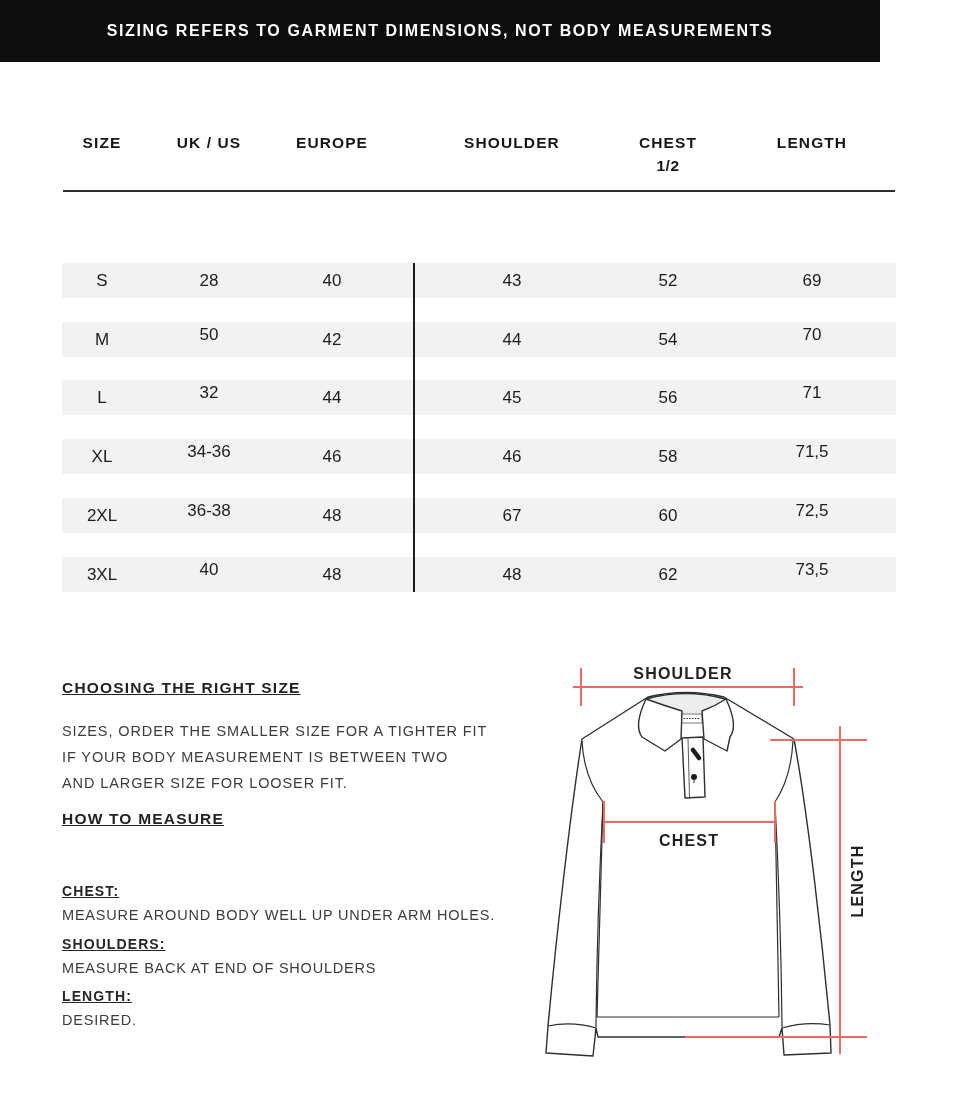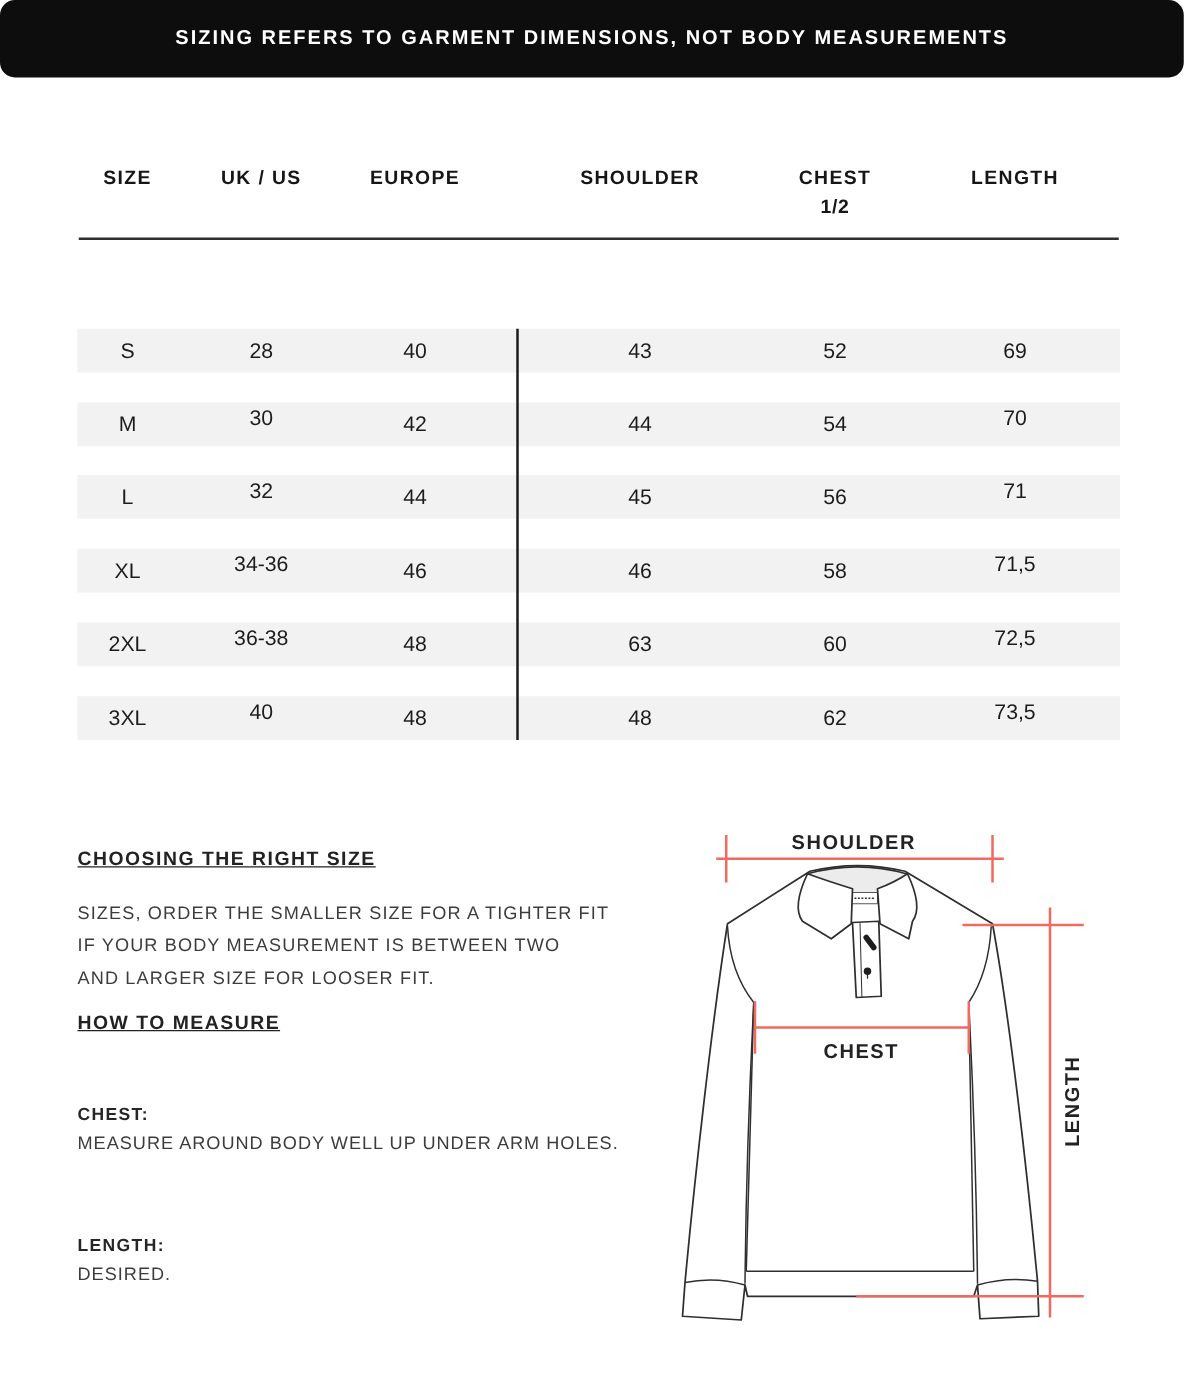--- a/index.html
+++ b/index.html
@@ -1,21 +1,21 @@
 <!DOCTYPE html>
 <html><head>
 <meta charset="utf-8">
 <style>
   html,body{margin:0;padding:0;background:#ffffff;}
   .page{position:relative;width:958px;height:1120px;background:#ffffff;overflow:hidden;
         font-family:"Liberation Sans",sans-serif;color:#1c1c1c;}
 
   
-  .banner{position:absolute;left:0;top:0;width:947px;height:62px;background:#0d0d0d;
-          display:flex;align-items:center;justify-content:center;border-radius:12px;}
+  .banner{position:absolute;left:0;top:0;width:880px;height:62px;background:#0d0d0d;
+          display:flex;align-items:center;justify-content:center;}
   .banner-text{color:#ffffff;font-size:16px;font-weight:800;letter-spacing:1.6px;white-space:nowrap;}
 
   
   .th{position:absolute;top:134px;transform:translateX(-50%);font-size:15.5px;font-weight:700;
       letter-spacing:1.1px;color:#161616;text-align:center;line-height:17px;white-space:nowrap;}
   .th .sub{display:block;margin-top:6px;letter-spacing:0.5px;}
   .header-rule{position:absolute;left:63px;top:190px;width:832px;height:2px;background:#2e2e2e;}
 
   
   .trow{position:absolute;left:62px;width:834px;height:35px;background:#f2f2f2;}
@@ -26,21 +26,21 @@
   .vdivider{position:absolute;left:413px;top:263px;width:2px;height:329px;background:#1d1d1d;}
 
   
   .guide-title{position:absolute;left:62px;font-size:15.5px;font-weight:700;letter-spacing:1.2px;color:#222;white-space:nowrap;text-decoration:underline;}
   .t-choosing{top:679px;}
   .t-how{top:784px;margin-top:26px;}
   .para{position:absolute;left:62px;top:718px;}
   .para .pline{font-size:14.5px;letter-spacing:0.9px;color:#3c3c3c;line-height:26px;white-space:nowrap;}
   .gitem{position:absolute;left:62px;}
   .gi-0{top:881px;} .gi-1{top:934px;} .gi-2{top:986px;}
-  .glabel{font-size:14px;font-weight:700;letter-spacing:1.1px;color:#262626;line-height:21px;white-space:nowrap;}
+  .glabel{font-size:14px;font-weight:700;letter-spacing:1.1px;color:#262626;line-height:21px;white-space:nowrap;text-decoration:underline;}
   .gtext{font-size:14.5px;letter-spacing:0.8px;color:#3c3c3c;line-height:26px;white-space:nowrap;}
 
   
   .diagram{position:absolute;left:530px;top:650px;width:428px;height:470px;}
   .diagram svg{display:block;}
   .dg-label{font-family:"Liberation Sans",sans-serif;font-weight:700;font-size:16px;
             letter-spacing:1.2px;fill:#222222;}
 </style>
 </head>
 <body>
@@ -66,21 +66,21 @@
   <div class="trow" style="top:263px">
     <span class="cell c1">S</span>
     <span class="cell c2">28</span>
     <span class="cell c3">40</span>
     <span class="cell c4">43</span>
     <span class="cell c5">52</span>
     <span class="cell c6">69</span>
   </div>
   <div class="trow" style="top:322px">
     <span class="cell c1">M</span>
-    <span class="cell c2 raised">30</span>
+    <span class="cell c2 raised">50</span>
     <span class="cell c3">42</span>
     <span class="cell c4">44</span>
     <span class="cell c5">54</span>
     <span class="cell c6 raised">70</span>
   </div>
   <div class="trow" style="top:380px">
     <span class="cell c1">L</span>
     <span class="cell c2 raised">32</span>
     <span class="cell c3">44</span>
     <span class="cell c4">45</span>
@@ -92,21 +92,21 @@
     <span class="cell c2 raised">34-36</span>
     <span class="cell c3">46</span>
     <span class="cell c4">46</span>
     <span class="cell c5">58</span>
     <span class="cell c6 raised">71,5</span>
   </div>
   <div class="trow" style="top:498px">
     <span class="cell c1">2XL</span>
     <span class="cell c2 raised">36-38</span>
     <span class="cell c3">48</span>
-    <span class="cell c4">63</span>
+    <span class="cell c4">67</span>
     <span class="cell c5">60</span>
     <span class="cell c6 raised">72,5</span>
   </div>
   <div class="trow" style="top:557px">
     <span class="cell c1">3XL</span>
     <span class="cell c2 raised">40</span>
     <span class="cell c3">48</span>
     <span class="cell c4">48</span>
     <span class="cell c5">62</span>
     <span class="cell c6 raised">73,5</span>
@@ -118,20 +118,24 @@
   <div class="para">
     <div class="pline">SIZES, ORDER THE SMALLER SIZE FOR A TIGHTER FIT</div>
     <div class="pline">IF YOUR BODY MEASUREMENT IS BETWEEN TWO</div>
     <div class="pline">AND LARGER SIZE FOR LOOSER FIT.</div>
   </div>
   <div class="guide-title t-how">HOW TO MEASURE</div>
 
   <div class="gitem gi-0">
     <div class="glabel">CHEST:</div>
     <div class="gtext">MEASURE AROUND BODY WELL UP UNDER ARM HOLES.</div>
+  </div>
+  <div class="gitem gi-1">
+    <div class="glabel">SHOULDERS:</div>
+    <div class="gtext">MEASURE BACK AT END OF SHOULDERS</div>
   </div>
   <div class="gitem gi-2">
     <div class="glabel">LENGTH:</div>
     <div class="gtext">DESIRED.</div>
   </div>
 
   <div class="diagram">
     <svg width="428" height="470" viewBox="0 0 428 470" xmlns="http://www.w3.org/2000/svg">
 
       <g fill="#ffffff" stroke="#2f2f2f" stroke-width="1.4" stroke-linejoin="round">

